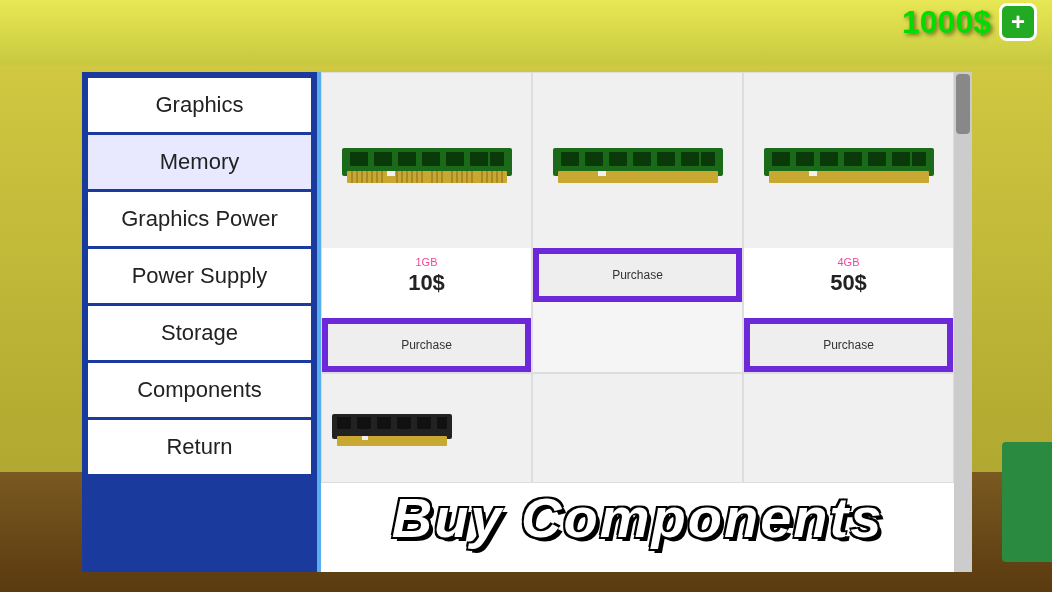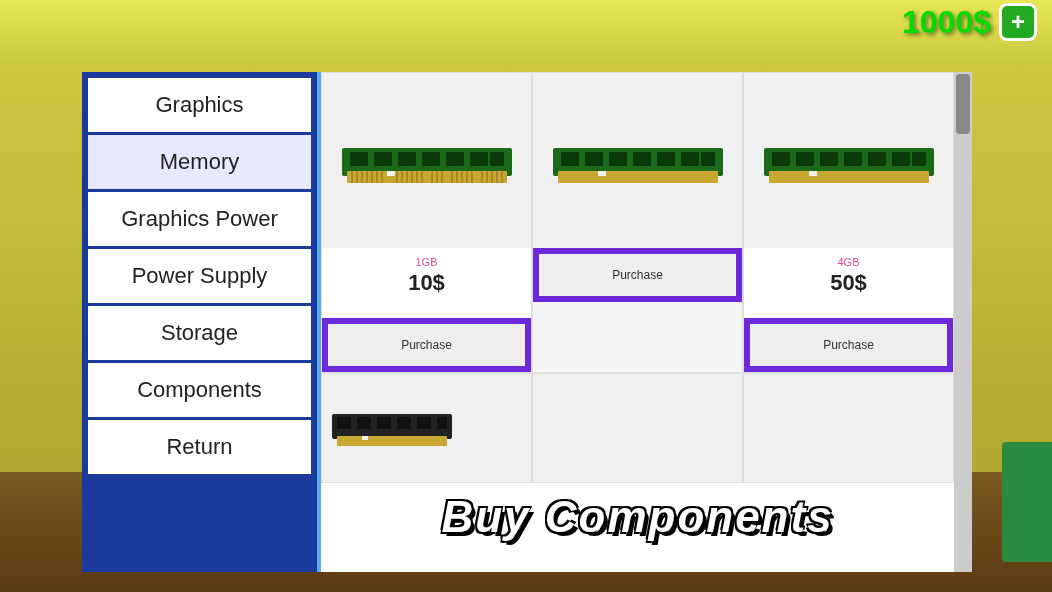--- a/index.html
+++ b/index.html
@@ -250,21 +250,21 @@
       left: 0;
       width: calc(100% - 18px);
       height: 110px;
       display: flex;
       align-items: center;
       justify-content: center;
       pointer-events: none;
     }
 
     .buy-components-text {
-      font-size: 44px;
+      font-size: 56px;
       font-weight: 900;
       color: white;
       text-shadow: 4px 4px 0px #000, -2px -2px 0px #000, 2px -2px 0px #000, -2px 2px 0px #000;
       letter-spacing: 2px;
       font-style: italic;
       white-space: nowrap;
     }
   </style>
 </head>
 <body>

